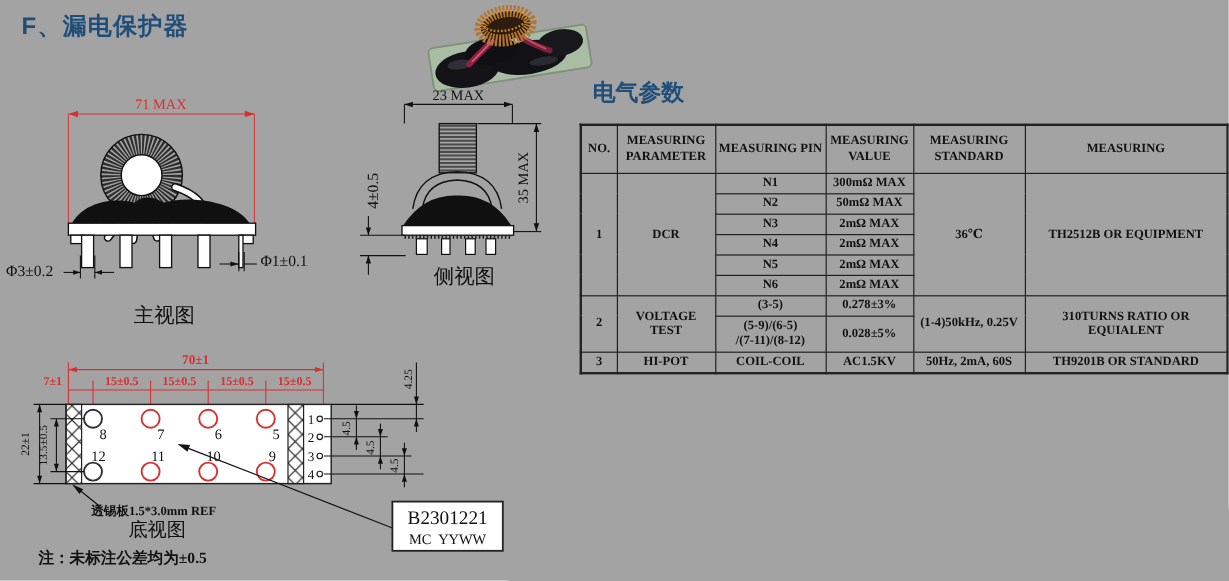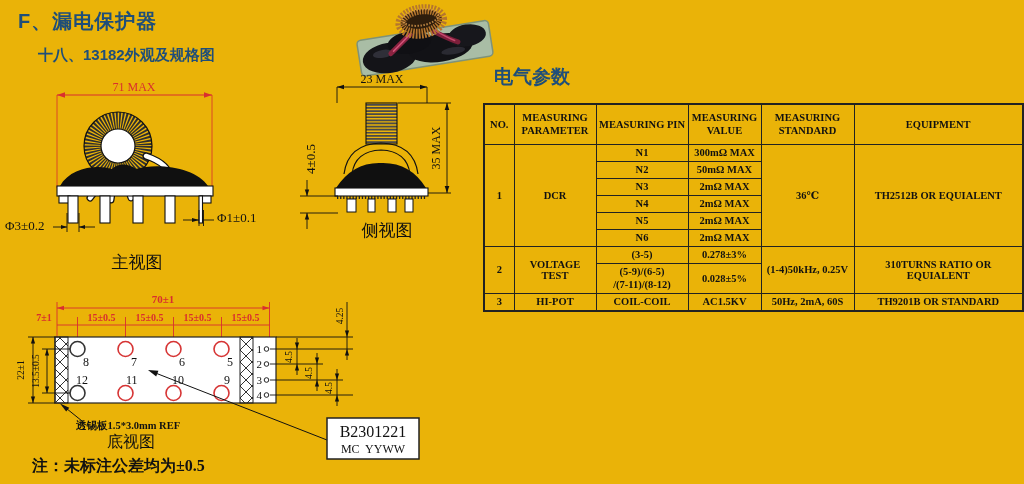--- a/index.html
+++ b/index.html
@@ -1,22 +1,22 @@
 <!DOCTYPE html>
 <html><head>
 <meta charset="utf-8">
 <style>
   html,body{margin:0;padding:0;background:#ffffff;}
   body{width:1024px;height:484px;font-family:"Liberation Sans",sans-serif;}
-  #page{position:relative;width:1024px;height:484px;background:#eab308;overflow:hidden;}
+  #page{position:relative;width:1024px;height:484px;background:#a3a3a3;overflow:hidden;}
   .abs{position:absolute;}
   .h1{left:18px;top:8px;font-size:20px;font-weight:bold;color:#1f4e79;letter-spacing:1px;}
   .h2{left:38px;top:46px;font-size:15px;font-weight:bold;color:#1f4e79;}
   .h3{left:494px;top:64px;font-size:19px;font-weight:bold;color:#1f4e79;}
-  .footnote{left:32px;top:456px;font-size:16px;font-weight:bold;color:#111;
+  .footnote{left:32px;top:456px;font-size:13px;font-weight:bold;color:#111;
             font-family:"Liberation Serif","DejaVu Serif",serif;}
   
   .spec-table{position:absolute;left:483px;top:103px;width:539px;border-collapse:collapse;
               table-layout:fixed;font-family:"Liberation Serif","DejaVu Serif",serif;
               font-size:10.5px;color:#111;}
   .spec-table td,.spec-table th{border:1px solid #222;text-align:center;vertical-align:middle;
               padding:0 2px;overflow:hidden;font-weight:bold;}
   .spec-table{border:2px solid #222;}
   .spec-table th{font-weight:bold;font-size:10.5px;line-height:1.25;}
   tr.hdr{height:40px;} tr.r17{height:17px;} tr.r30{height:30px;} tr.r18{height:18px;}
@@ -24,21 +24,20 @@
   
   svg text{font-family:"Liberation Serif","DejaVu Serif",serif;fill:#111;}
   svg .red{fill:#d92f2f;}
 </style>
 </head>
 <body>
 
 <div id="page">
 
   <div class="abs h1">F、漏电保护器</div>
-  <div class="abs h2">十八、13182外观及规格图</div>
   <div class="abs h3">电气参数</div>
 
   <svg class="abs" style="left:352px;top:0px" width="148" height="80" viewBox="0 0 148 80">
     <g transform="rotate(-9 74 45)">
       <rect x="6" y="30" width="133" height="36" rx="4" fill="#a9bda5" stroke="#7e9279" stroke-width="1.5"></rect>
       <ellipse cx="36" cy="52" rx="27" ry="15" fill="#141418"></ellipse>
       <ellipse cx="88" cy="50" rx="32" ry="14" fill="#121216"></ellipse>
       <ellipse cx="116" cy="42" rx="19" ry="11" fill="#17171c"></ellipse>
       <ellipse cx="58" cy="40" rx="22" ry="11" fill="#101014"></ellipse>
       <ellipse cx="30" cy="47" rx="10" ry="4" fill="#3b3b46" opacity="0.7"></ellipse>
@@ -303,29 +302,29 @@
         <col style="width:93px">
         <col style="width:169px">
     </colgroup>
     <tbody>
         <tr class="hdr">
       <th>NO.</th>
       <th>MEASURING PARAMETER</th>
       <th>MEASURING PIN</th>
       <th>MEASURING VALUE</th>
       <th>MEASURING STANDARD</th>
-      <th>EQUIPMENT</th>
+      <th>MEASURING</th>
     </tr>
     <tr class="r17">
       <td rowspan="6">1</td>
       <td rowspan="6">DCR</td>
       <td>N1</td>
       <td>300mΩ MAX</td>
       <td rowspan="6">36℃</td>
-      <td rowspan="6">TH2512B OR EQUIALENT</td>
+      <td rowspan="6">TH2512B OR EQUIPMENT</td>
     </tr>
     <tr class="r17">
       <td>N2</td>
       <td>50mΩ MAX</td>
     </tr>
     <tr class="r17">
       <td>N3</td>
       <td>2mΩ MAX</td>
     </tr>
     <tr class="r17">

